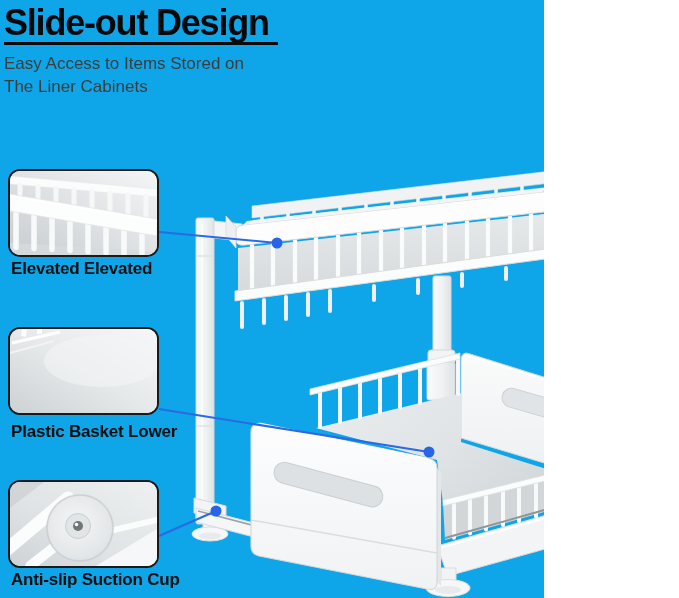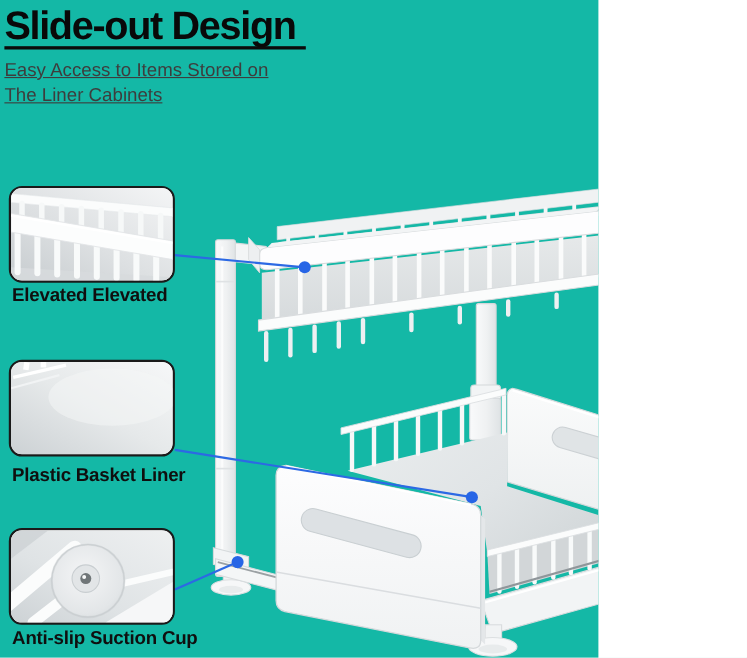--- a/index.html
+++ b/index.html
@@ -1,27 +1,27 @@
 <!DOCTYPE html>
 <html><head>
 <meta charset="utf-8">
 <style>
   html,body{margin:0;padding:0;background:#ffffff;}
   .canvas{
-    position:relative;width:544px;height:598px;background:#14b8a6;overflow:hidden;
+    position:relative;width:544px;height:598px;background:#0ea5e9;overflow:hidden;
     font-family:"Liberation Sans","DejaVu Sans",sans-serif;
   }
   .abs{position:absolute;}
   .title{
     left:4px;top:2px;font-size:36px;font-weight:700;letter-spacing:-1.2px;
     color:#090909;white-space:nowrap;
   }
   .title-rule{left:4px;top:42px;width:274px;height:3px;background:#0b0b0b;}
   .subtitle{
-    left:4px;top:52px;font-size:17px;line-height:23px;color:#3d3d3d;white-space:nowrap;text-decoration:underline;
+    left:4px;top:52px;font-size:17px;line-height:23px;color:#3d3d3d;white-space:nowrap;
   }
   .callout-box{
     width:147px;height:84px;border:2px solid #1a1a1a;border-radius:12px;
     overflow:hidden;background:#fff;left:8px;
   }
   .callout-box svg{display:block;}
   .callout-label{
     left:11px;font-size:17px;font-weight:700;letter-spacing:-0.2px;color:#0f0f0f;white-space:nowrap;
   }
   #box1{top:169px;} #box2{top:327px;} #box3{top:480px;}
@@ -315,16 +315,16 @@
       <polygon points="86,84 147,47 147,84" fill="#f6f7f8"></polygon>
       <circle cx="70" cy="46" r="33" fill="url(#gcup)" stroke="#ced3d6" stroke-width="1"></circle>
       <circle cx="70" cy="46" r="33" fill="none" stroke="#c5cacd" stroke-width="2" opacity="0.45"></circle>
       <circle cx="68" cy="44" r="12.5" fill="#e2e5e7" stroke="#c9ced1" stroke-width="1"></circle>
       <circle cx="68" cy="44" r="5" fill="#707678"></circle>
       <circle cx="66.5" cy="42.5" r="1.8" fill="#fafbfb"></circle>
     </svg>
   </div>
 
   <div id="label1" class="abs callout-label">Elevated Elevated</div>
-  <div id="label2" class="abs callout-label">Plastic Basket Liner</div>
+  <div id="label2" class="abs callout-label">Plastic Basket Lower</div>
   <div id="label3" class="abs callout-label">Anti-slip Suction Cup</div>
 
 </div>
 
 </body></html>

